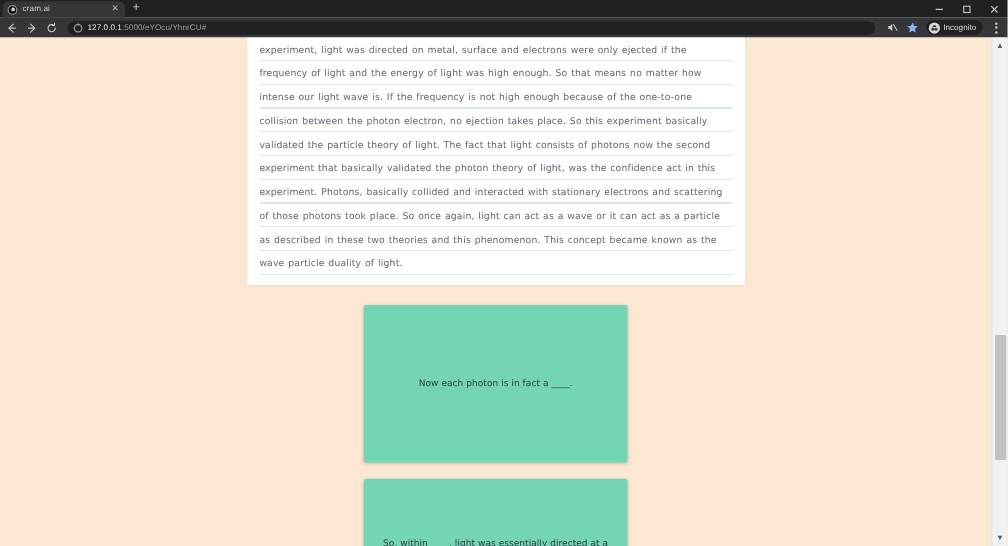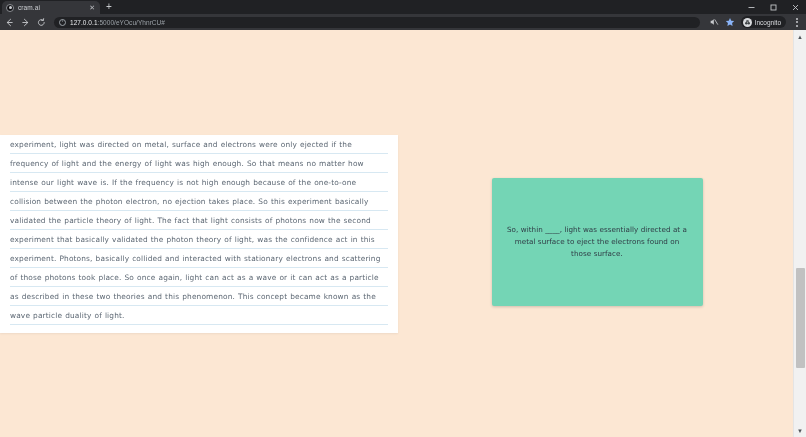--- a/index.html
+++ b/index.html
@@ -222,20 +222,21 @@
     flex: 1 1 auto;
     position: relative;
     background: #fce7d3;
     overflow: hidden;
   }
   .page {
     position: absolute;
     inset: 0;
     right: 13px;
     display: flex;
+    flex-direction: column;
     align-items: center;
   }
 
   .notes-panel {
     width: 398px;
     margin-top: 0px;
     background: #ffffff;
     box-sizing: border-box;
     padding: 0 10px 8px 10px;
     flex: 0 0 auto;
@@ -413,20 +414,23 @@
 
   <div class="viewport">
 
     <div class="page">
 
       <div class="notes-panel">
         <p class="notes-text">experiment, light was directed on metal, surface and electrons were only ejected if the frequency of light and the energy of light was high enough. So that means no matter how intense our light wave is. If the frequency is not high enough because of the one-to-one collision between the photon electron, no ejection takes place. So this experiment basically validated the particle theory of light. The fact that light consists of photons now the second experiment that basically validated the photon theory of light, was the confidence act in this experiment. Photons, basically collided and interacted with stationary electrons and scattering of those photons took place. So once again, light can act as a wave or it can act as a particle as described in these two theories and this phenomenon. This concept became known as the wave particle duality of light.</p>
       </div>
 
       <div class="cards">
+        <div class="card card-h1">
+          <span class="card-text">Now each photon is in fact a ____.</span>
+        </div>
         <div class="card card-h2">
           <span class="card-text">So, within ____, light was essentially directed at a metal surface to eject the electrons found on those surface.</span>
         </div>
 
       </div>
 
     </div>
 
     <div class="scrollbar">
       <div class="sb-arrow up">▲</div>

